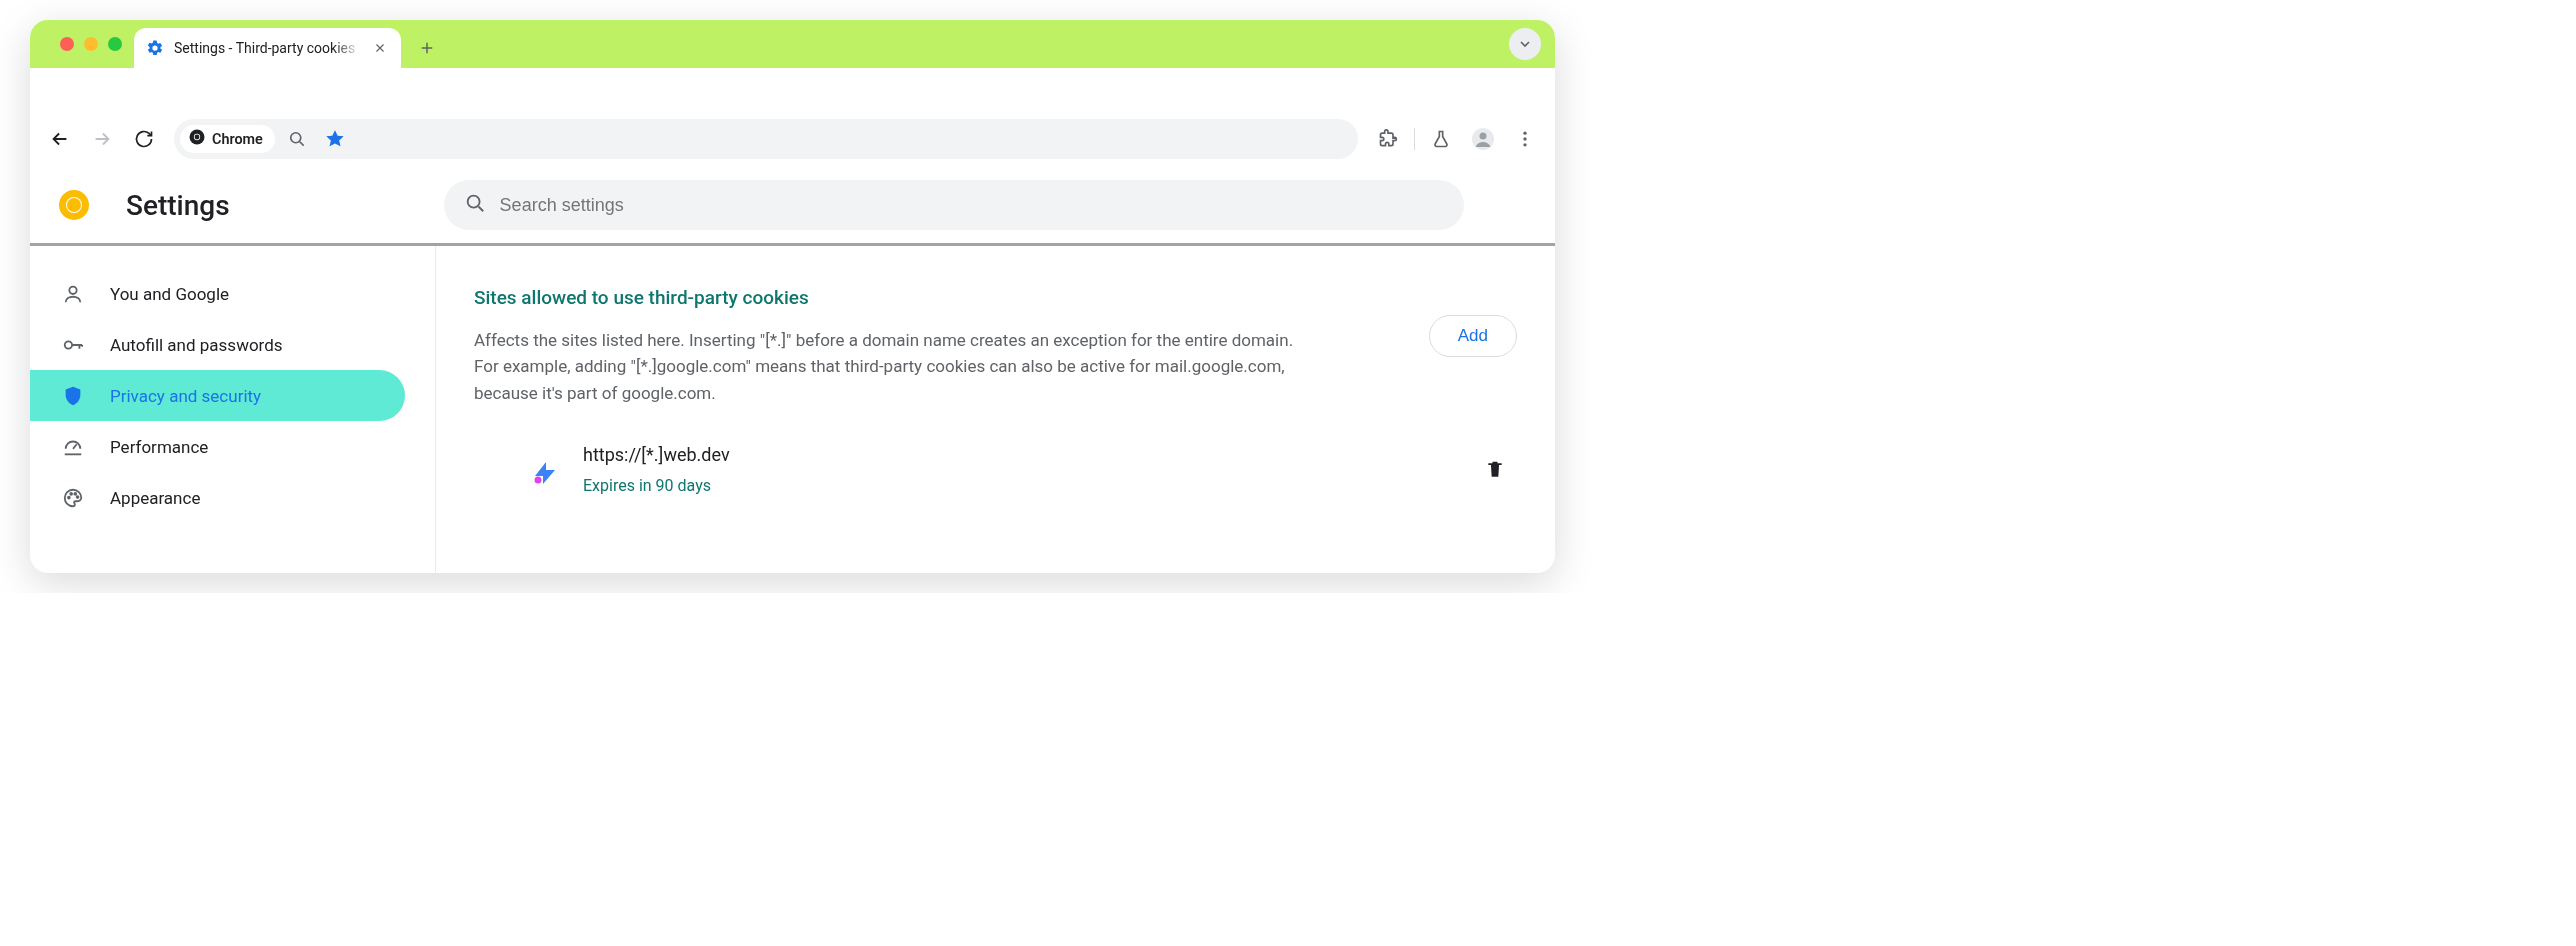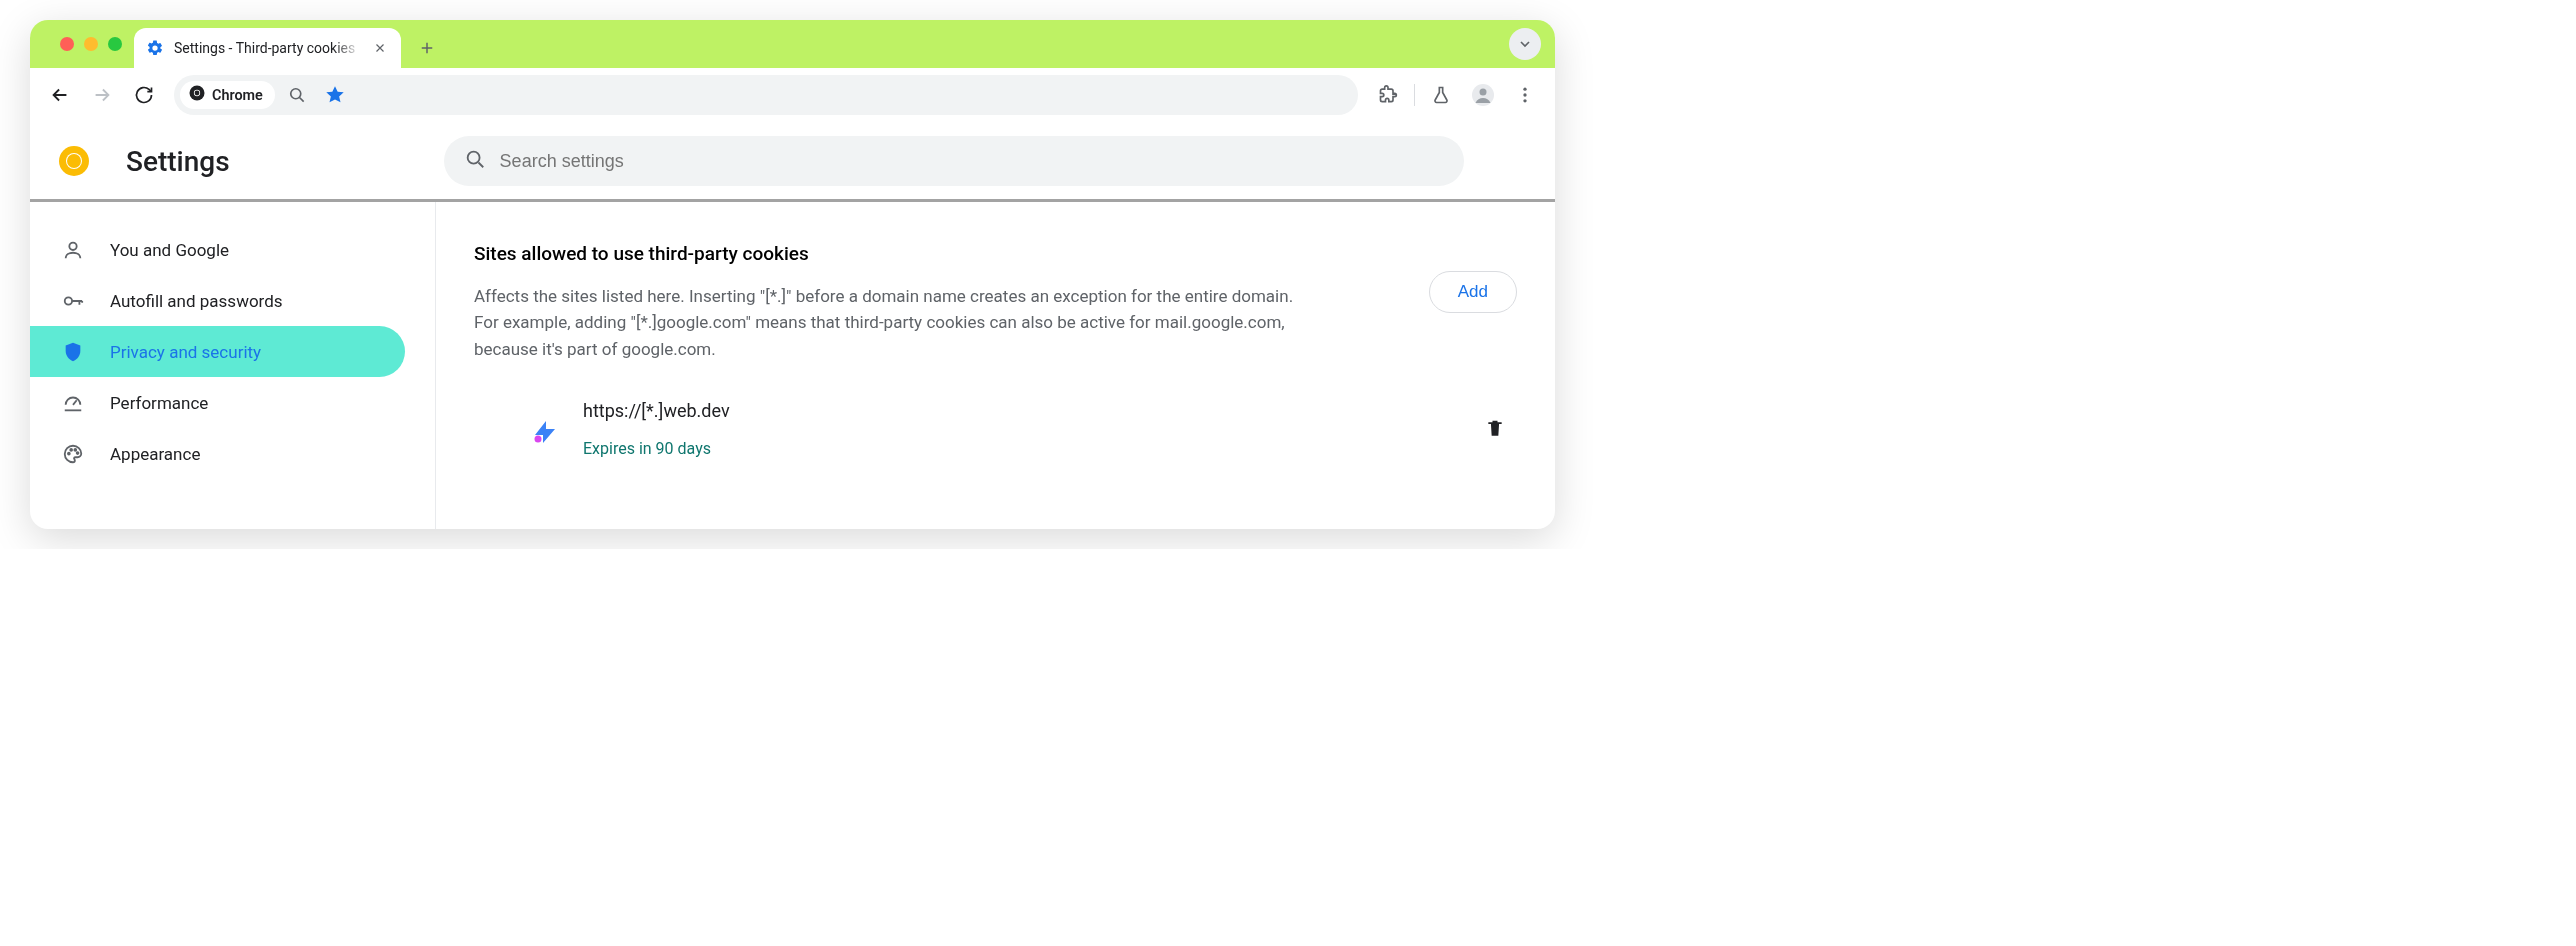--- a/index.html
+++ b/index.html
@@ -92,20 +92,21 @@
     }
     
     .toolbar {
       background: #fff;
       height: 55px;
       display: flex;
       align-items: center;
       padding: 0 12px;
       gap: 6px;
       border-bottom: 1px solid #fff;
+      margin-top: 44px;
     }
     .toolbar-btn {
       width: 36px; height: 36px;
       display: flex; align-items: center; justify-content: center;
       color: #5f6368;
       cursor: pointer;
       border-radius: 50%;
     }
     .toolbar-btn.disabled { color: #bdc1c6; cursor: default; }
     .omnibox {
@@ -225,21 +226,21 @@
     .section-header {
       display: flex;
       align-items: flex-start;
       gap: 24px;
       margin-bottom: 26px;
     }
     .section-text { flex: 1; }
     .section-title {
       font-size: 19px;
       font-weight: 500;
-      color: #000000;
+      color: #0f766e;
       margin-bottom: 18px;
     }
     .section-desc {
       font-size: 17px;
       line-height: 1.55;
       color: #5f6368;
       max-width: 832px;
     }
     .add-btn {
       border: 1px solid #dadce0;
@@ -260,21 +261,21 @@
       padding: 12px 2px 12px 55px;
     }
     .site-icon {
       width: 32px; height: 32px;
       flex-shrink: 0;
     }
     .site-info { flex: 1; }
     .site-url {
       font-size: 18px;
       color: #202124;
-      margin-bottom: 18px;
+      margin-bottom: 11px;
     }
     .site-expiry {
       font-size: 16px;
       color: #0f766e;
     }
     .delete-btn {
       width: 40px; height: 40px;
       display: flex; align-items: center; justify-content: center;
       cursor: pointer;
       color: #202124;

